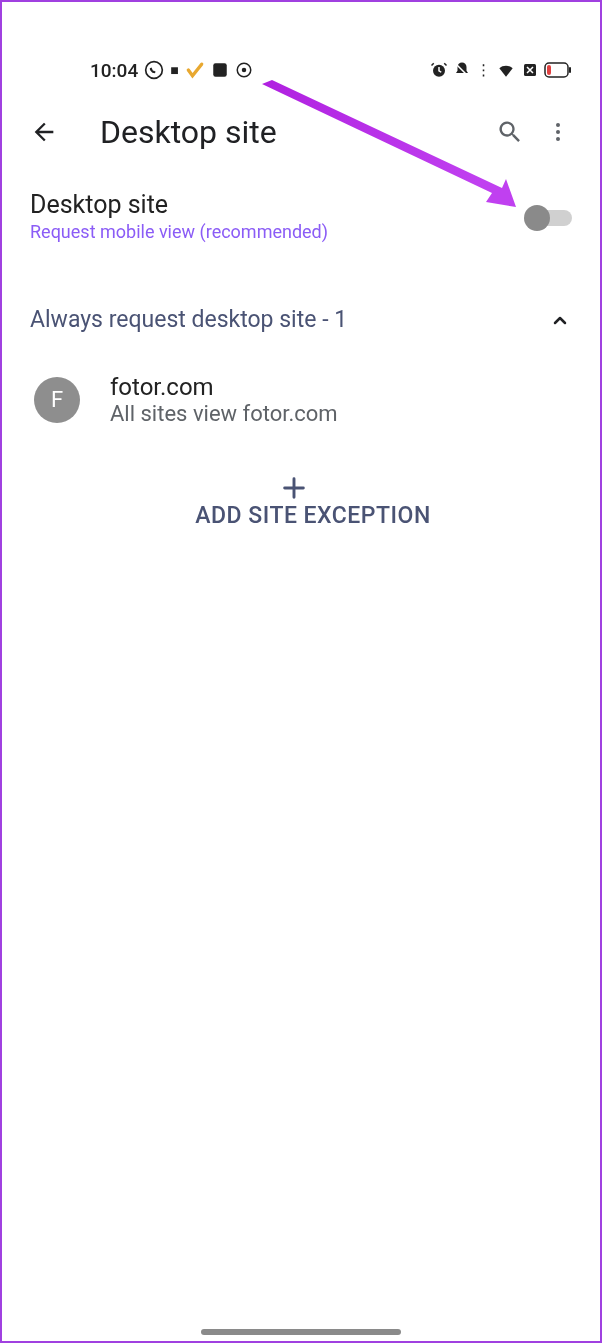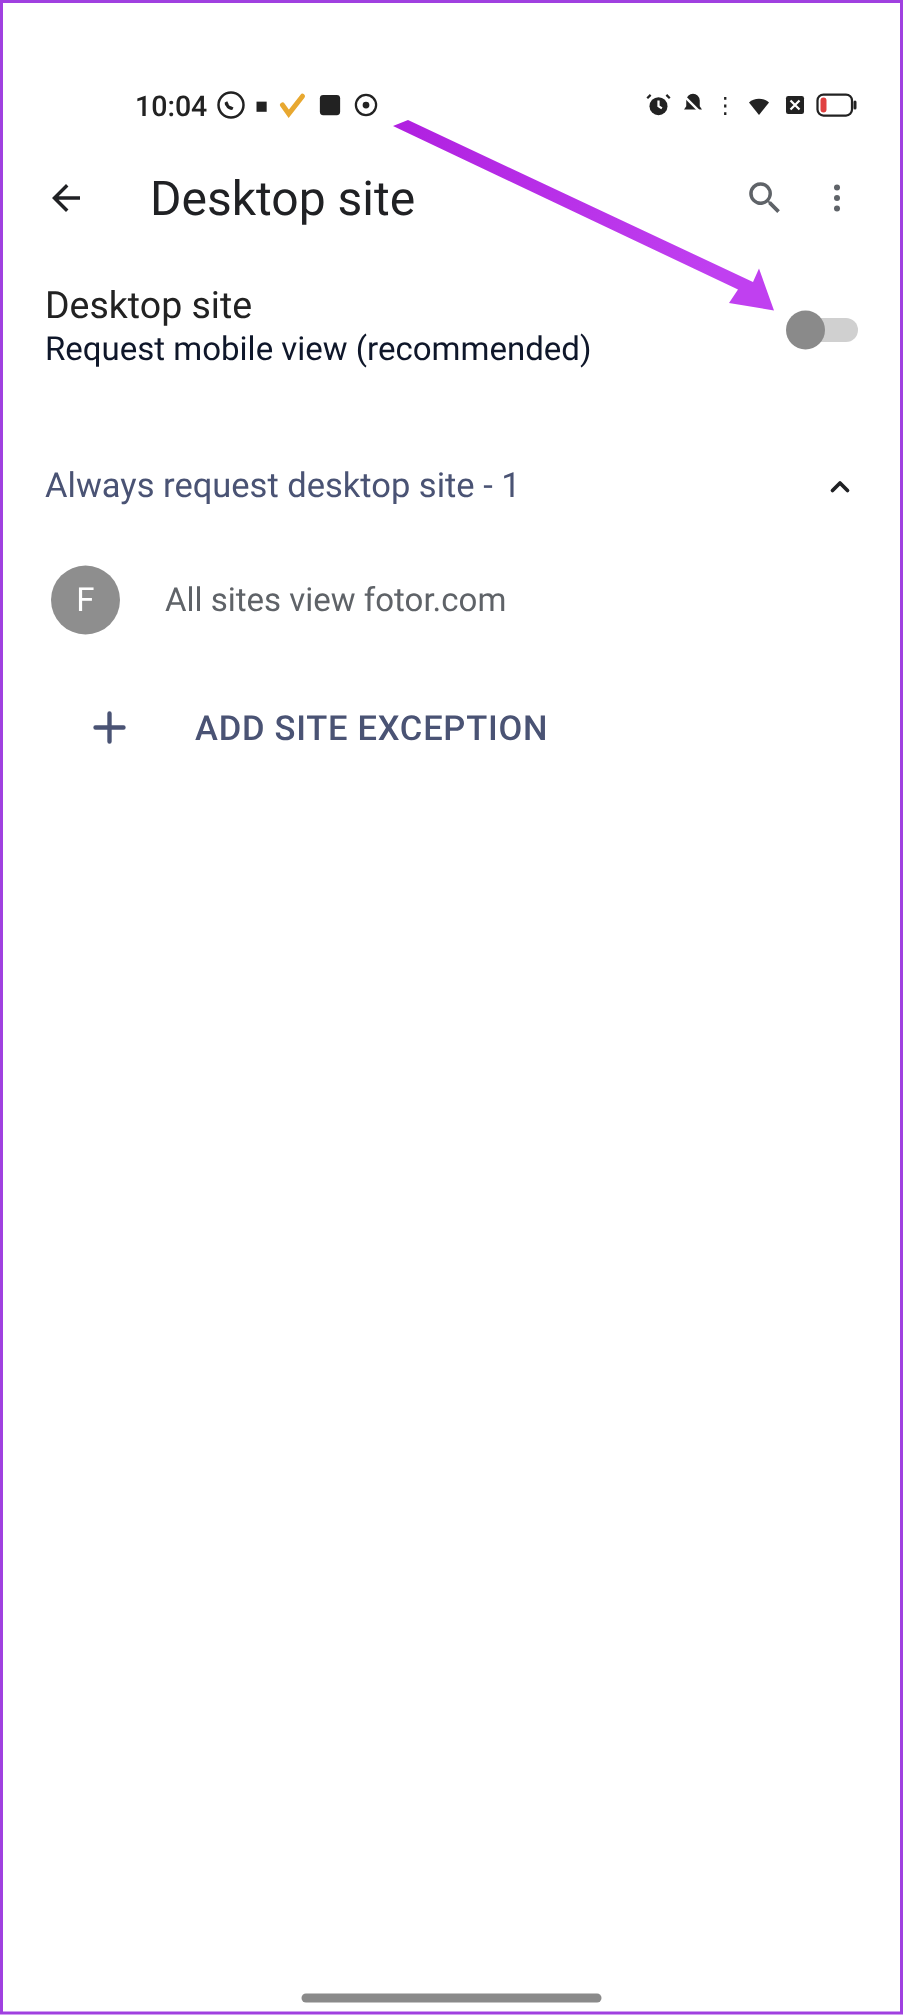--- a/index.html
+++ b/index.html
@@ -84,22 +84,22 @@
     }
     .setting-text {
       flex: 1;
     }
     .setting-title {
       font-size: 25px;
       color: #222;
       margin-bottom: 2px;
     }
     .setting-subtitle {
-      font-size: 22px;
-      color: #0f172a;
+      font-size: 18px;
+      color: #8b5cf6;
     }
     .toggle {
       position: relative;
       width: 48px;
       height: 22px;
       cursor: pointer;
     }
     .toggle-track {
       position: absolute;
       top: 5px;
@@ -155,23 +155,24 @@
     .site-domain {
       font-size: 24px;
       color: #222;
     }
     .site-desc {
       font-size: 22px;
       color: #5f6368;
     }
     .add-exception {
       display: flex;
-      align-items: flex-end;
+      align-items: center;
       padding: 28px 28px 28px 52px;
       cursor: pointer;
+      flex-direction: column;
     }
     .add-icon {
       width: 38px;
       display: flex;
       align-items: center;
       justify-content: center;
       margin-right: 38px;
     }
     .add-label {
       font-size: 23px;
@@ -299,20 +300,21 @@
   <svg width="24" height="24" viewBox="0 0 24 24">
       <path d="M7 14l5-5 5 5" stroke="#202124" stroke-width="2.5" fill="none" stroke-linecap="round" stroke-linejoin="round"></path>
     </svg>
 </div>
 
 <div class="site-item">
   <div class="site-avatar">
     <span>F</span>
   </div>
   <div class="site-info">
+    <div class="site-domain">fotor.com</div>
     <div class="site-desc">All sites view fotor.com</div>
   </div>
 </div>
 
 <div class="add-exception">
   <div class="add-icon">
     <svg width="28" height="28" viewBox="0 0 24 24">
         <path d="M12 4v16M4 12h16" stroke="#4a5374" stroke-width="2.5" stroke-linecap="round"></path>
       </svg>
   </div>

